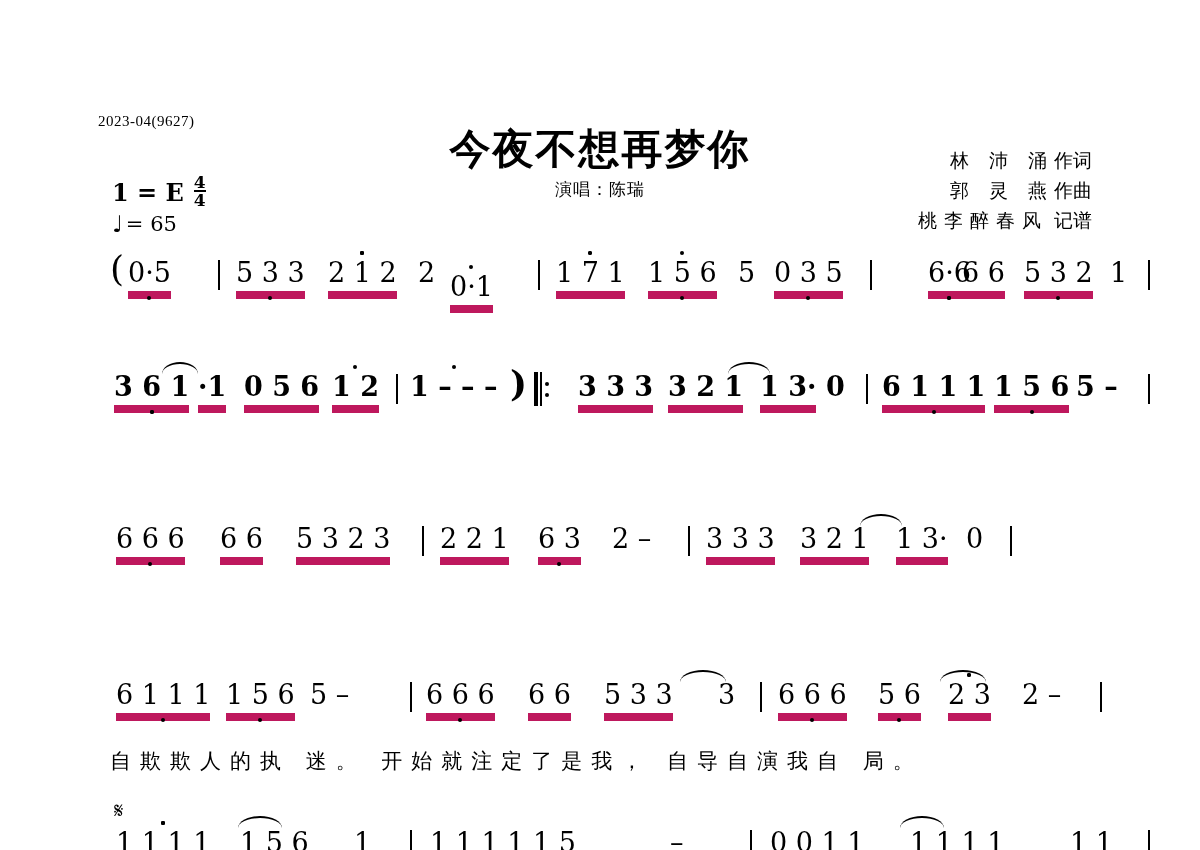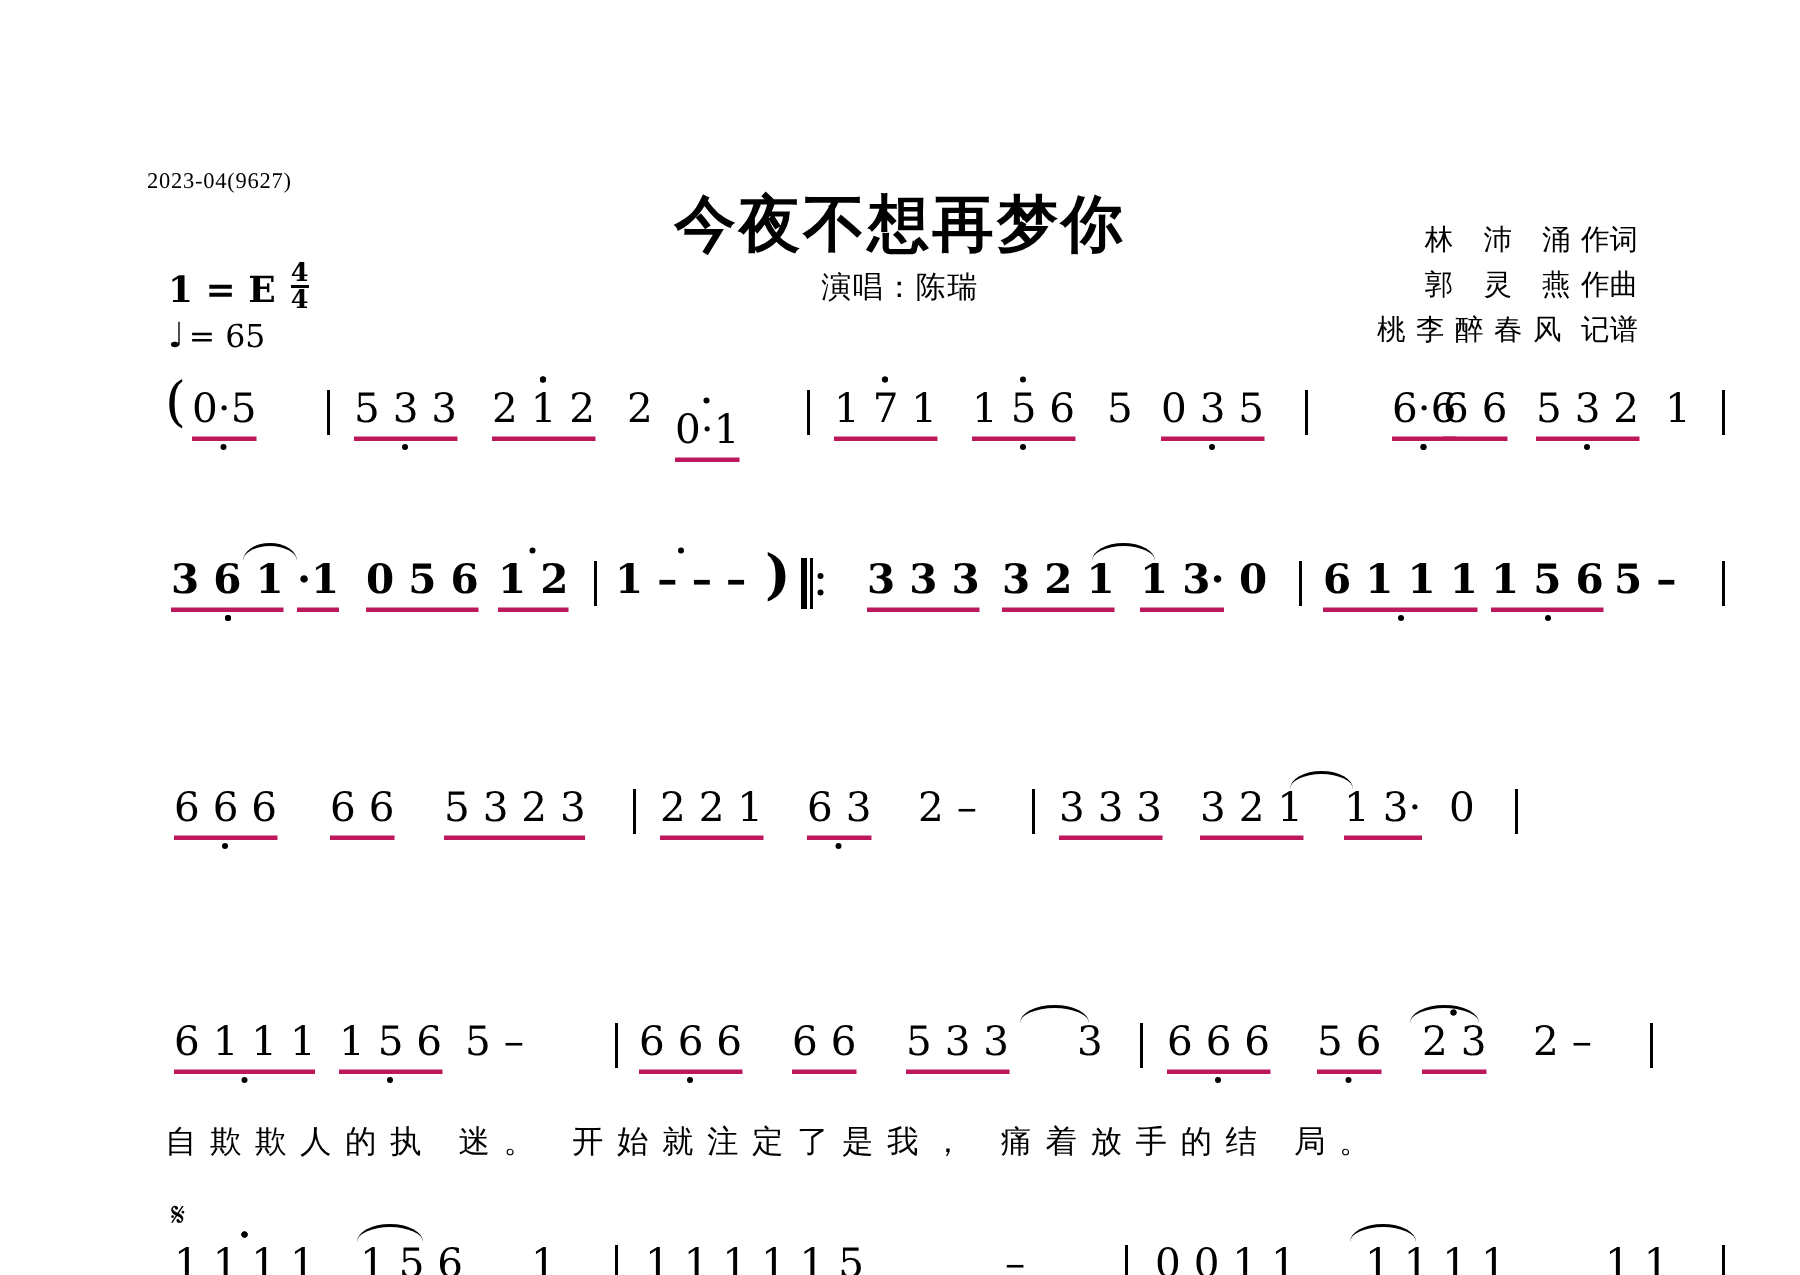--- a/index.html
+++ b/index.html
@@ -39,21 +39,21 @@
     font-size: 41px;
     font-weight: bold;
     font-family: "DejaVu Serif", serif;
     letter-spacing: 2px;
   }
   .singer {
     position: absolute;
     left: 0; top: 178px;
     width: 1200px;
     text-align: center;
-    font-size: 20px;
+    font-size: 17px;
     font-family: "DejaVu Serif", serif;
     letter-spacing: 1px;
   }
   .credits {
     position: absolute;
     right: 108px;
     top: 145px;
     text-align: right;
     font-size: 19px;
     font-family: "DejaVu Serif", serif;
@@ -122,21 +122,21 @@
   .tok {
     position: absolute;
     top: 0;
     display: inline-block;
     text-align: center;
     font-size: 27px;
     line-height: 30px;
   }
   .tok .g { position: relative; display: inline-block; }
   
-  .u1 { border-bottom: 3px solid #be185d; padding-bottom: 3px; }
+  .u1 { border-bottom: 8px solid #be185d; padding-bottom: 3px; }
   
   .dotup::after {
     content: "";
     position: absolute;
     left: 50%;
     top: -7px;
     transform: translateX(-50%);
     width: 4px; height: 4px;
     background: #000;
     border-radius: 50%;
@@ -326,21 +326,21 @@
       <span class="bar" style="left:650px;"></span>
 
       <span class="tok" style="left:668px;"><span class="g u1"><span class="dotdn">6</span>&nbsp;6&nbsp;6</span></span>
       <span class="tok" style="left:768px;"><span class="g u1">5&nbsp;<span class="dotdn">6</span></span></span>
       <span class="slur" style="left:830px; top:-10px; width:46px;"></span>
       <span class="tok" style="left:838px;"><span class="g u1"><span class="dotup">2</span>&nbsp;<span class="dotup">3</span></span></span>
       <span class="tok" style="left:912px;"><span class="g">2&nbsp;–</span></span>
       <span class="bar" style="left:990px;"></span>
     </div>
     <div class="lyrics" style="margin-top:22px; height:34px;">
-      <span class="lyr" style="left:0px; letter-spacing:9px;">自欺欺人的执 迷。 开始就注定了是我， 痛着放手的结 局。</span>
+      <span class="lyr" style="left:0px; letter-spacing:9px;">自欺欺人的执 迷。 开始就注定了是我， 自导自演我自 局。</span>
     </div>
   </div>
 
   <div class="line" style="top:800px;">
     <span class="segno" style="left:4px; top:-2px;">𝄋</span>
     <div class="notes" style="margin-top:28px;">
       <span class="tok" style="left:6px;"><span class="g u1">1&nbsp;<span class="dotup">1</span>&nbsp;<span class="dotup">1</span>&nbsp;<span class="dotup">1</span></span></span>
       <span class="slur" style="left:128px; top:-12px; width:44px;"></span>
       <span class="tok" style="left:130px;"><span class="g u1">1&nbsp;5&nbsp;6</span></span>
       <span class="tok" style="left:244px;"><span class="g">1</span></span>

